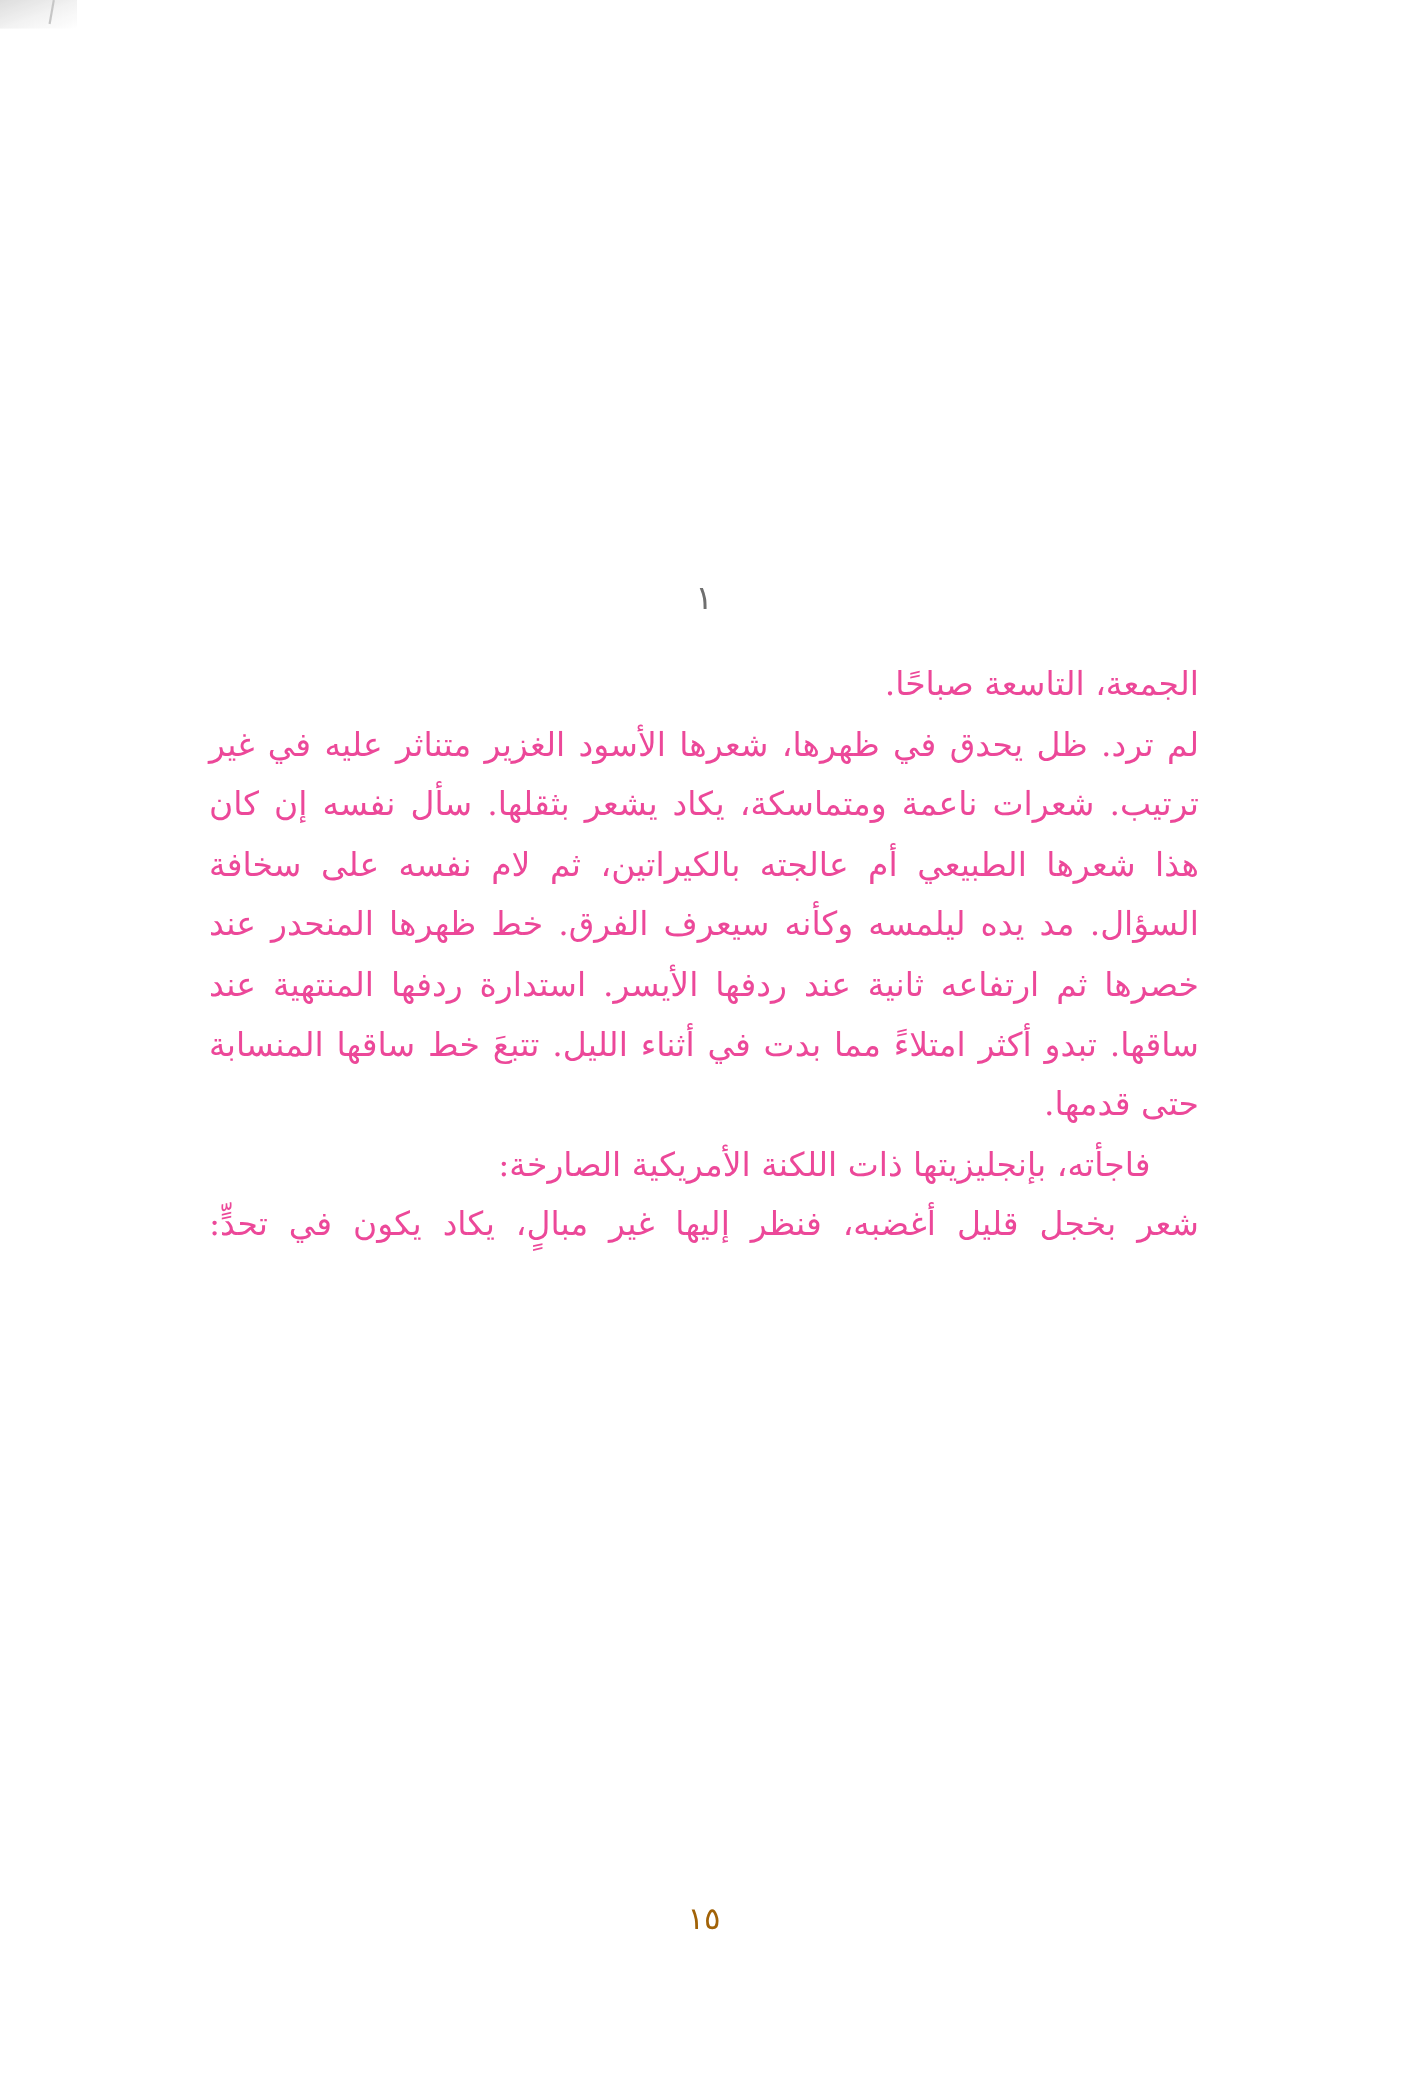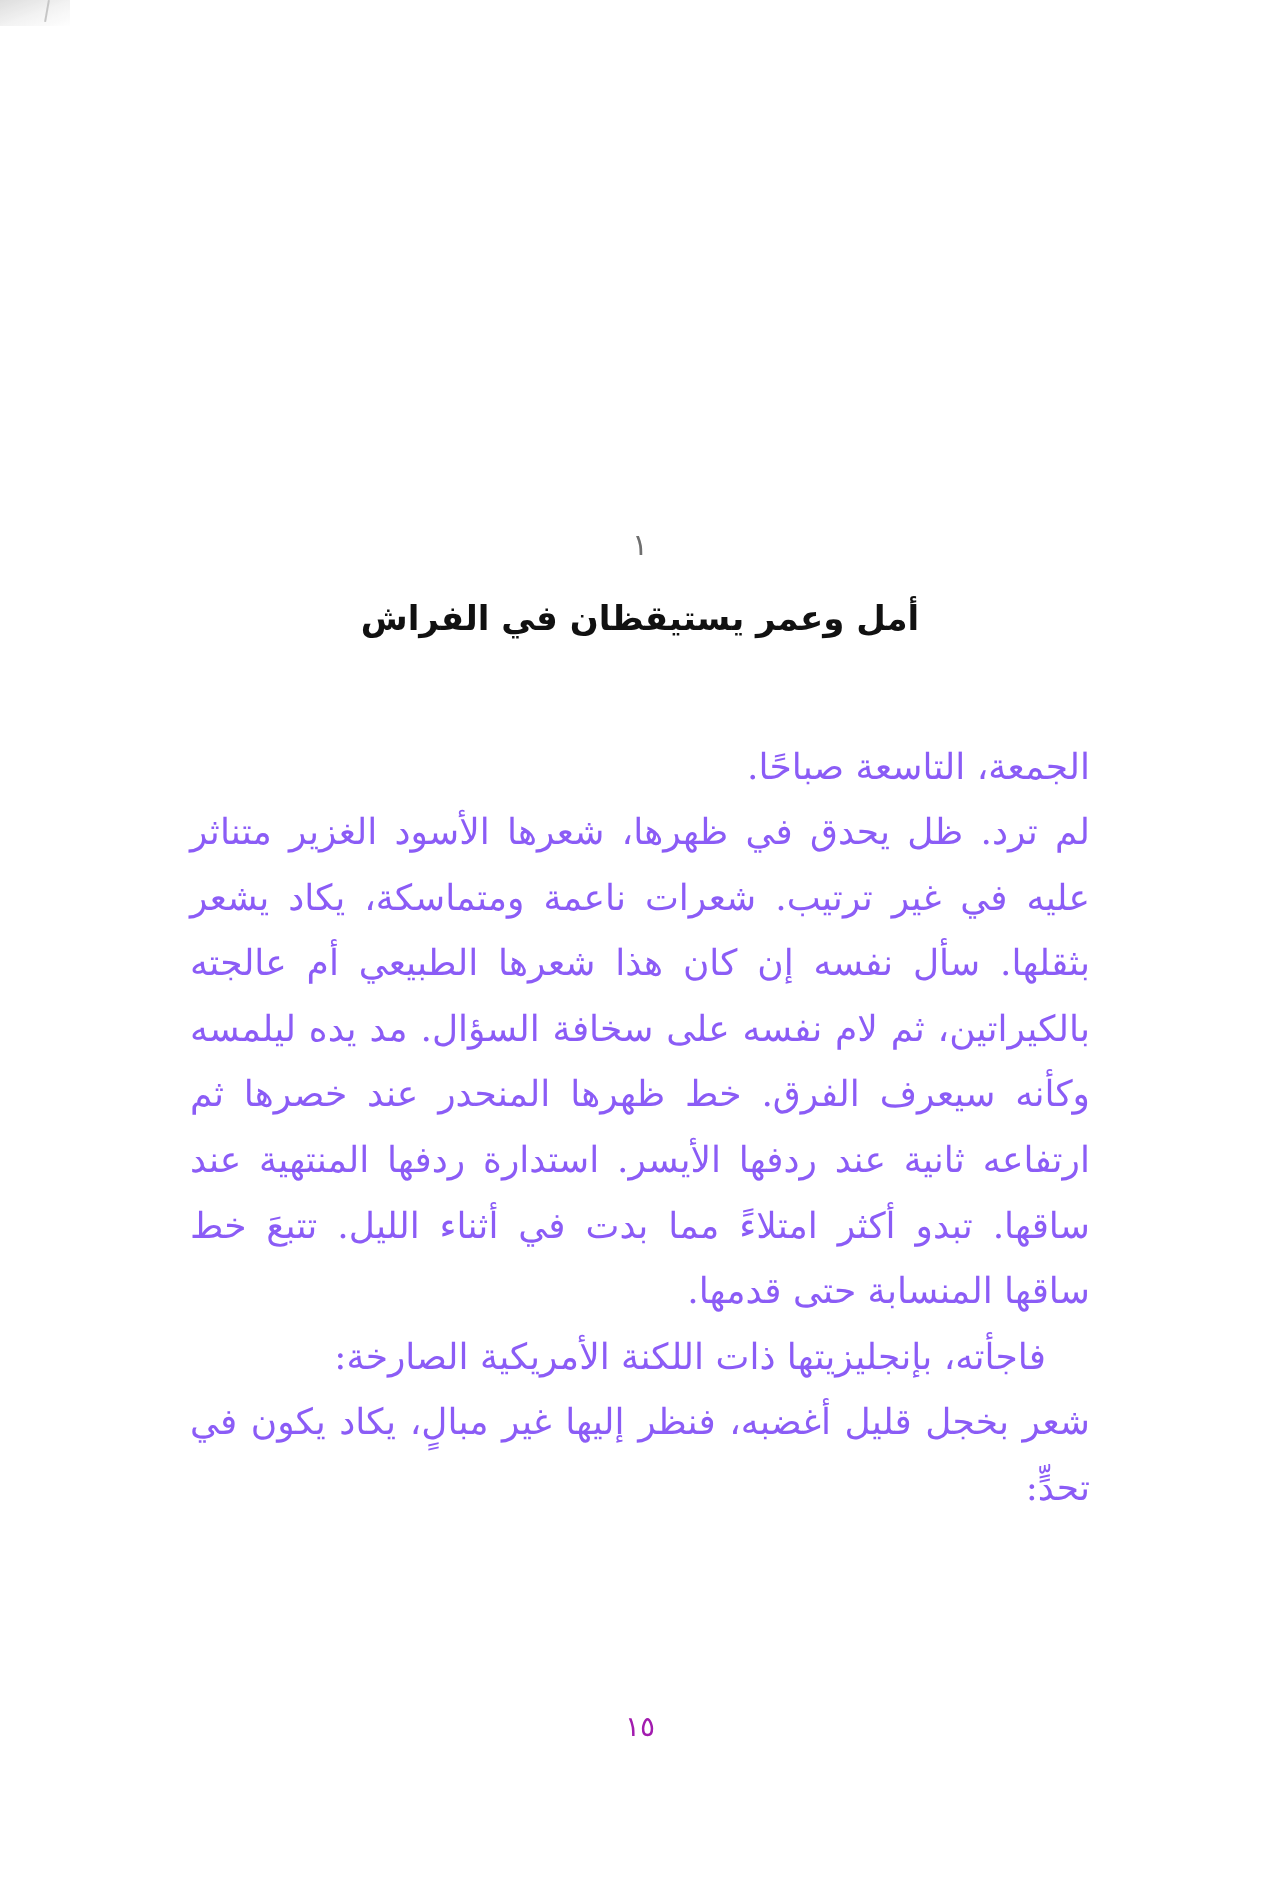--- a/index.html
+++ b/index.html
@@ -63,23 +63,23 @@
     font-family: "DejaVu Sans", "Liberation Sans", sans-serif;
     font-weight: 700;
     font-size: 34px;
     color: #111111;
     margin: 0 0 92px 0;
     line-height: 1.35;
     letter-spacing: -0.5px;
   }
 
   .body-text {
-    font-size: 36px;
+    font-size: 30px;
     line-height: 1.82;
-    color: #8b5cf6;
+    color: #ec4899;
   }
 
   p.para {
     margin: 0 0 0 0;
     text-align: justify;
     text-align-last: right;
   }
   p.para.indent {
     text-indent: 44px;
   }
@@ -98,41 +98,40 @@
     margin-top: 38px;
   }
   p.last-line {
     text-align: justify;
     text-align-last: justify;
     text-indent: 0;
   }
 
   .page-number {
     position: absolute;
-    bottom: 151px;
+    bottom: 133px;
     left: 0;
     right: 0;
     text-align: center;
     font-size: 28px;
-    color: #a21caf;
+    color: #a16207;
     font-family: "DejaVu Serif", "Liberation Serif", serif;
   }
 </style>
 </head>
 <body>
 
 <div class="page">
 
   <div class="corner-artifact"></div>
 
   <div class="content">
 
     <div class="chapter-number">١</div>
 
-    <h1 class="chapter-title">أمل وعمر يستيقظان في الفراش</h1>
 
     <div class="body-text">
 
       <p class="para right-pad">الجمعة، التاسعة صباحًا.</p>
 
 
       <p class="para">لم ترد. ظل يحدق في ظهرها، شعرها الأسود الغزير متناثر عليه في غير ترتيب. شعرات ناعمة ومتماسكة، يكاد يشعر بثقلها. سأل نفسه إن كان هذا شعرها الطبيعي أم عالجته بالكيراتين، ثم لام نفسه على سخافة السؤال. مد يده ليلمسه وكأنه سيعرف الفرق. خط ظهرها المنحدر عند خصرها ثم ارتفاعه ثانية عند ردفها الأيسر. استدارة ردفها المنتهية عند ساقها. تبدو أكثر امتلاءً مما بدت في أثناء الليل. تتبعَ خط ساقها المنسابة حتى قدمها.</p>
 
       <p class="para indent">فاجأته، بإنجليزيتها ذات اللكنة الأمريكية الصارخة:</p>
 

